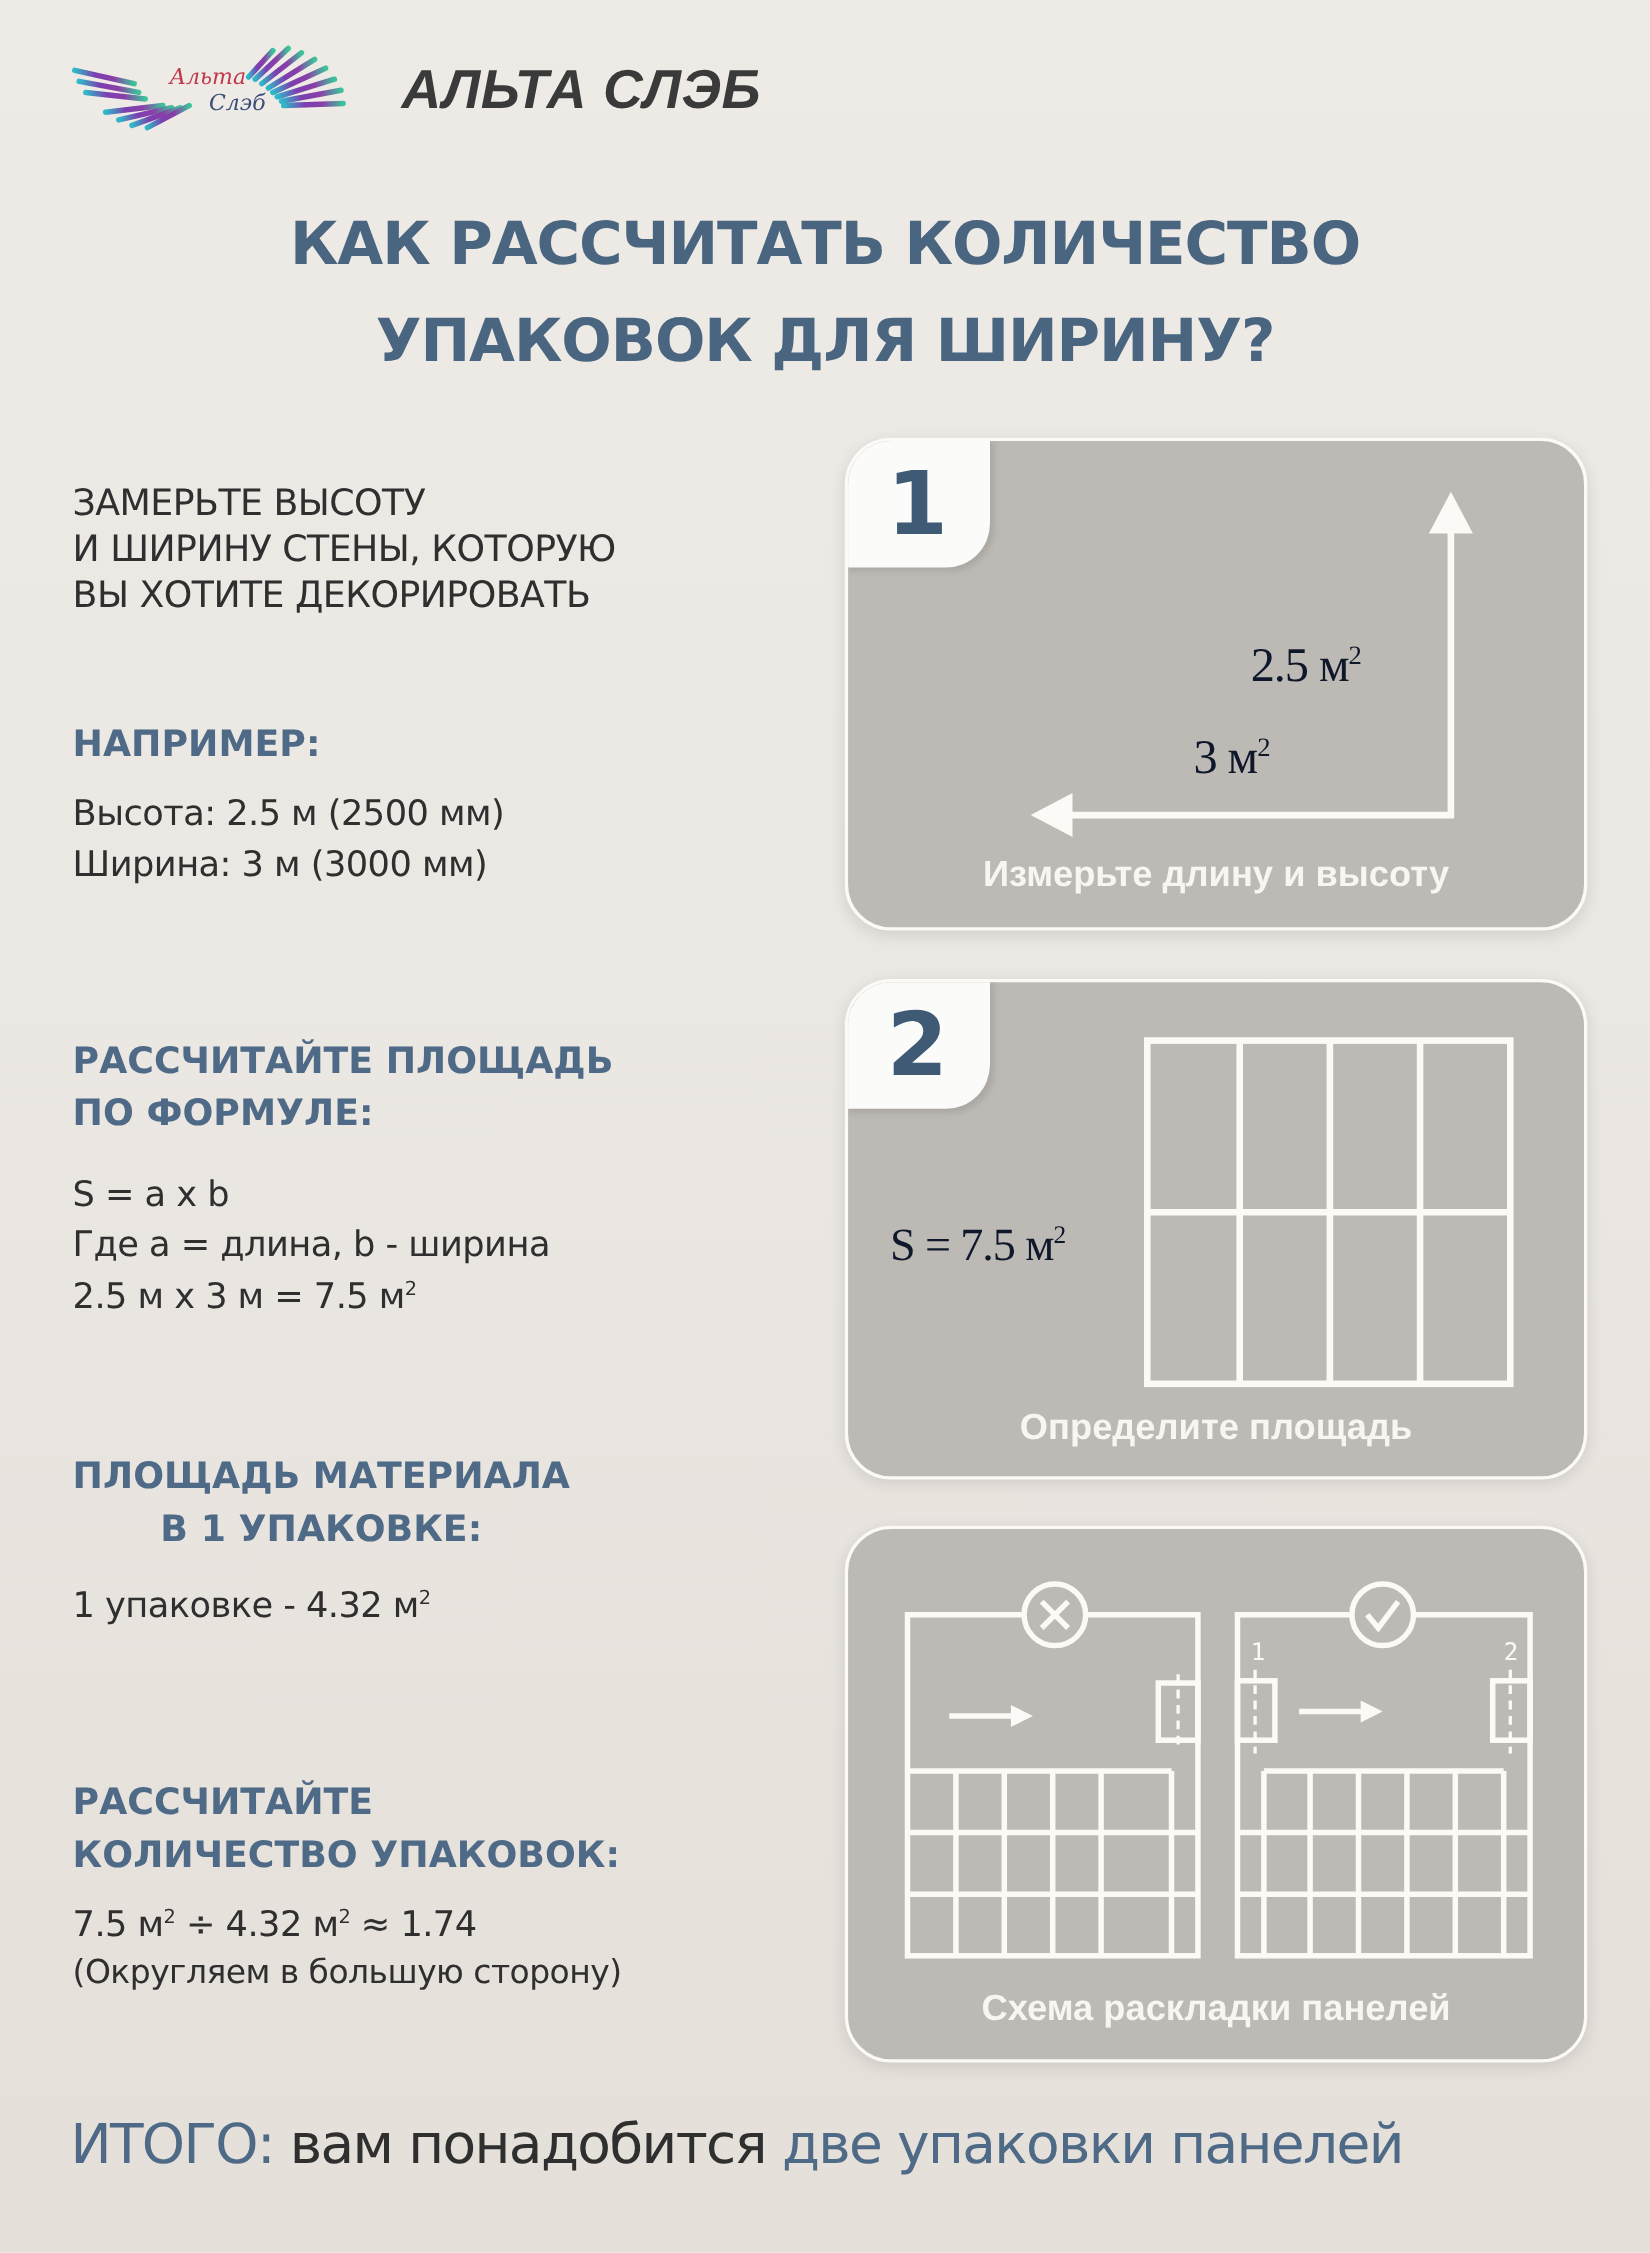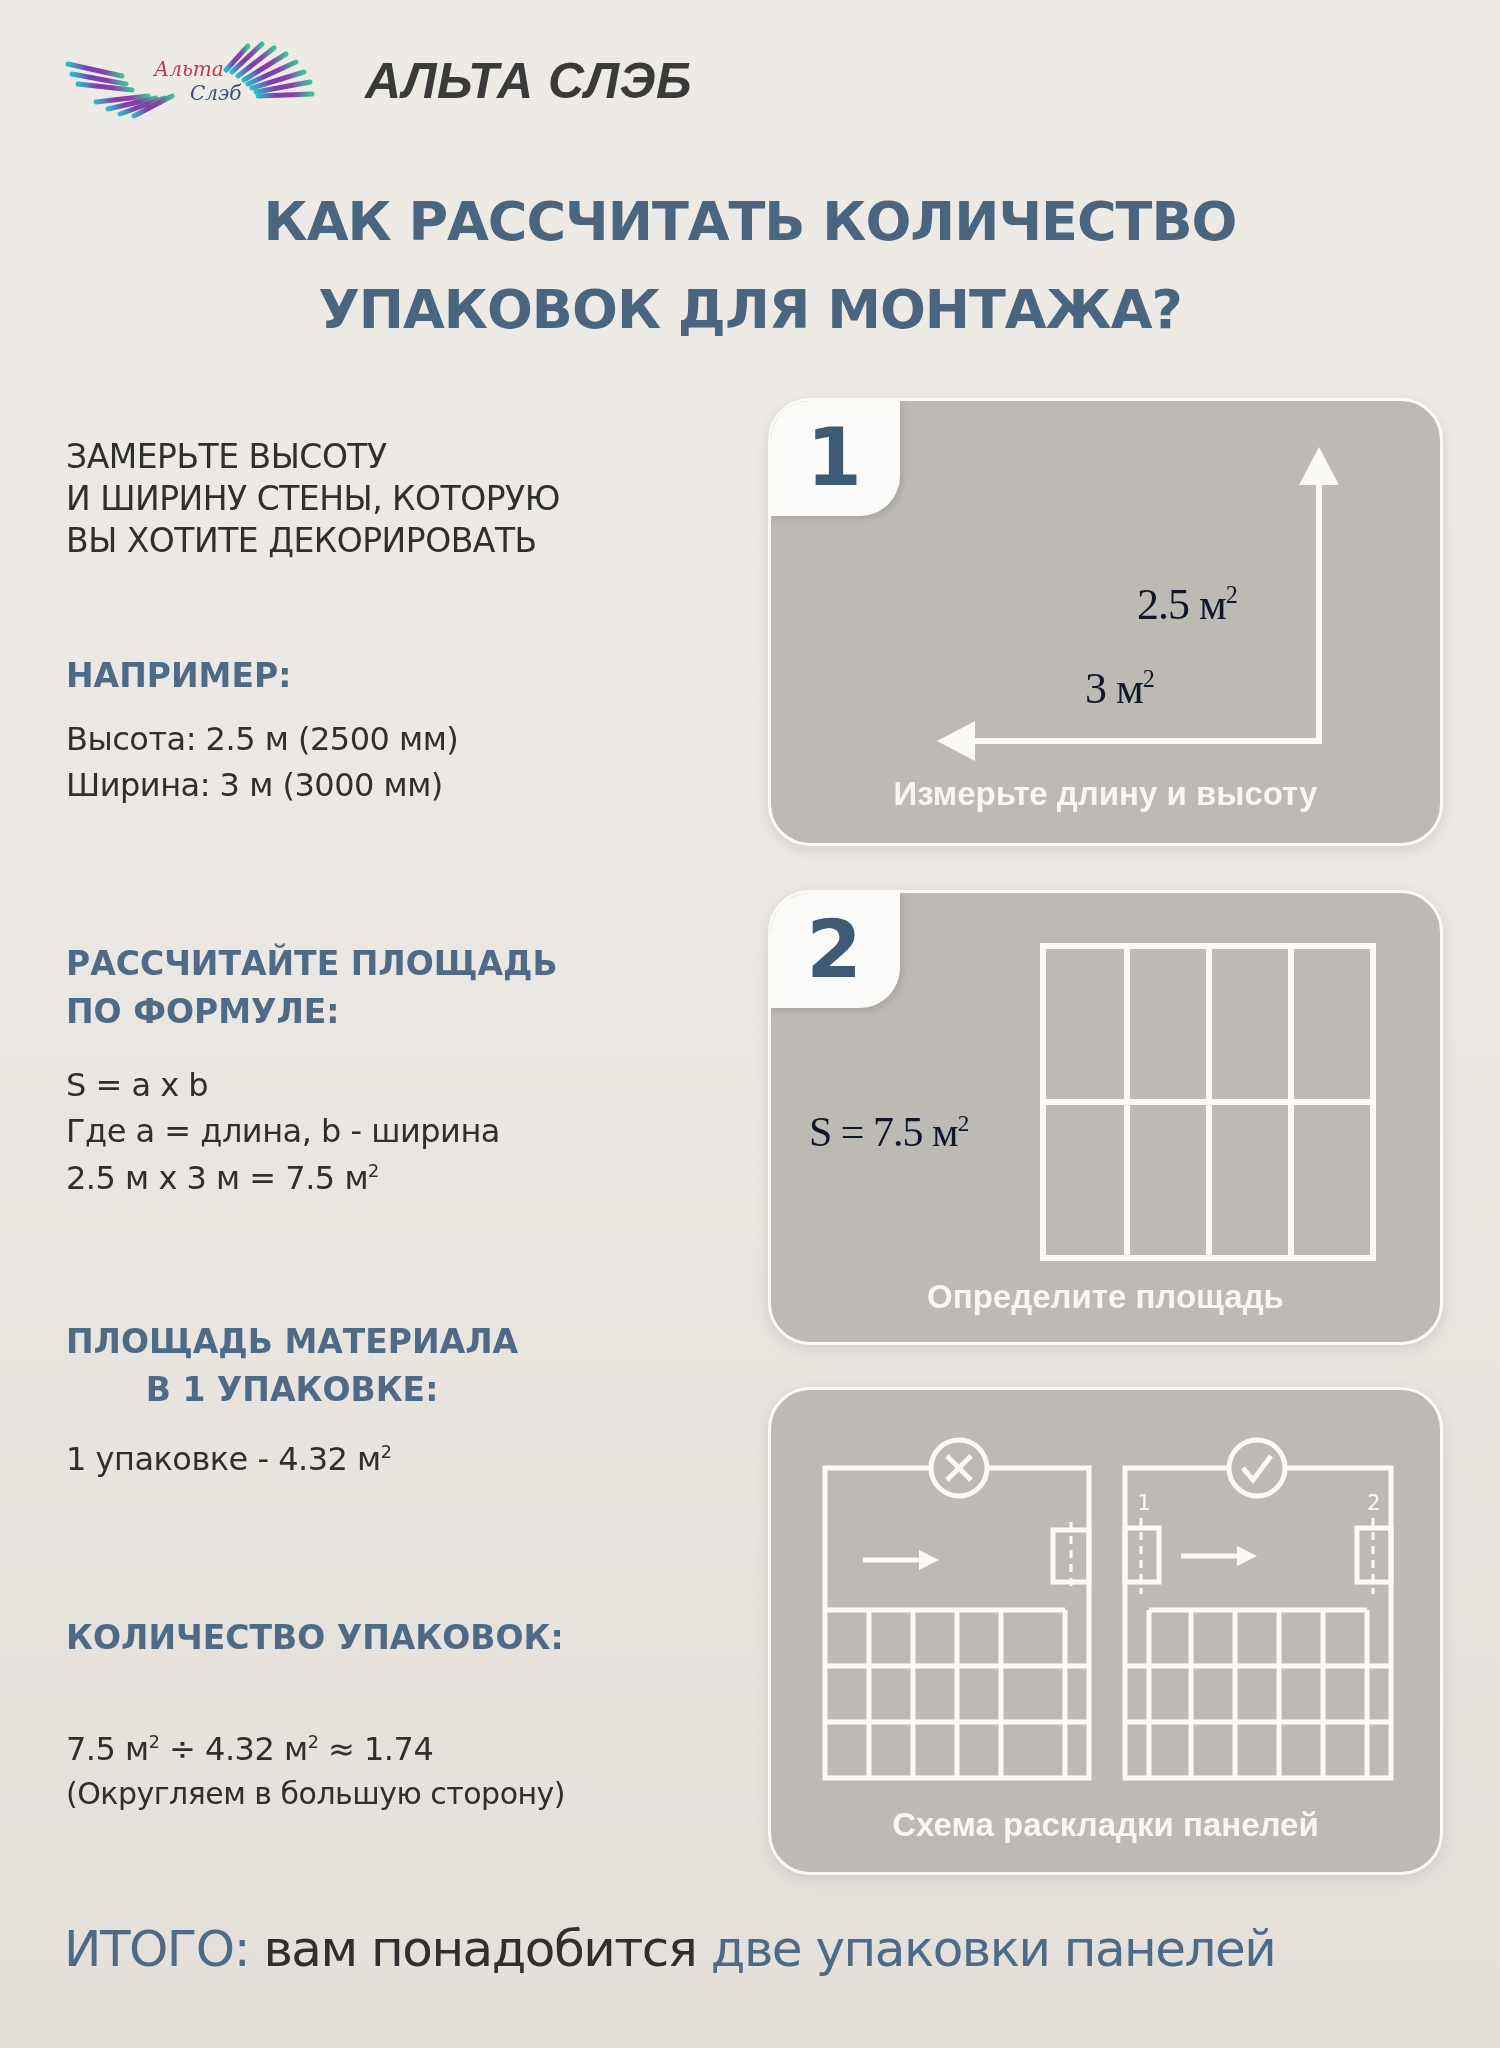--- a/index.html
+++ b/index.html
@@ -79,21 +79,21 @@
       <line x1="250" y1="60" x2="196" y2="62"></line>
       <line x1="186" y1="12" x2="164" y2="36"></line>
     </g>
     <text x="92" y="42" font-family="DejaVu Serif, serif" font-style="italic" font-size="20" fill="#c0394b">Альта</text>
     <text x="128" y="66" font-family="DejaVu Serif, serif" font-style="italic" font-size="20" fill="#3a4e78">Слэб</text>
   </svg>
 </div>
 <div class="abs brand">АЛЬТА СЛЭБ</div>
 
 <div class="abs title l1">КАК РАССЧИТАТЬ КОЛИЧЕСТВО</div>
-<div class="abs title l2">УПАКОВОК ДЛЯ МОНТАЖА?</div>
+<div class="abs title l2">УПАКОВОК ДЛЯ ШИРИНУ?</div>
 
 <div class="abs txt dark-caps" style="left:66px; top:436px;">
   <div>ЗАМЕРЬТЕ ВЫСОТУ</div>
   <div>И ШИРИНУ СТЕНЫ, КОТОРУЮ</div>
   <div>ВЫ ХОТИТЕ ДЕКОРИРОВАТЬ</div>
 </div>
 
 <div class="abs txt blue-h" style="left:66px; top:652px;">НАПРИМЕР:</div>
 <div class="abs txt body-t" style="left:66px; top:716px;">
   <div>Высота: 2.5 м (2500 мм)</div>
@@ -112,20 +112,21 @@
 
 <div class="abs txt blue-h" style="left:66px; top:1318px;text-align:center;">
   <div>ПЛОЩАДЬ МАТЕРИАЛА</div>
   <div>В 1 УПАКОВКЕ:</div>
 </div>
 <div class="abs txt body-t" style="left:66px; top:1436px;">
   <span>1 упаковке - 4.32 м</span><span class="sup">2</span>
 </div>
 
 <div class="abs txt blue-h" style="left:66px; top:1614px;">
+  <div>РАССЧИТАЙТЕ</div>
   <div>КОЛИЧЕСТВО УПАКОВОК:</div>
 </div>
 <div class="abs txt body-t" style="left:66px; top:1726px;">
   <div><span>7.5 м</span><span class="sup">2</span><span> ÷ 4.32 м</span><span class="sup">2</span><span> ≈ 1.74</span></div>
   <div style="font-size:30px;">(Округляем в большую сторону)</div>
 </div>
 
 <div class="card" style="top:398px; height:448px;">
   <div class="badge">1</div>
   <svg class="abs" style="left:0; top:0;" width="675" height="448">

